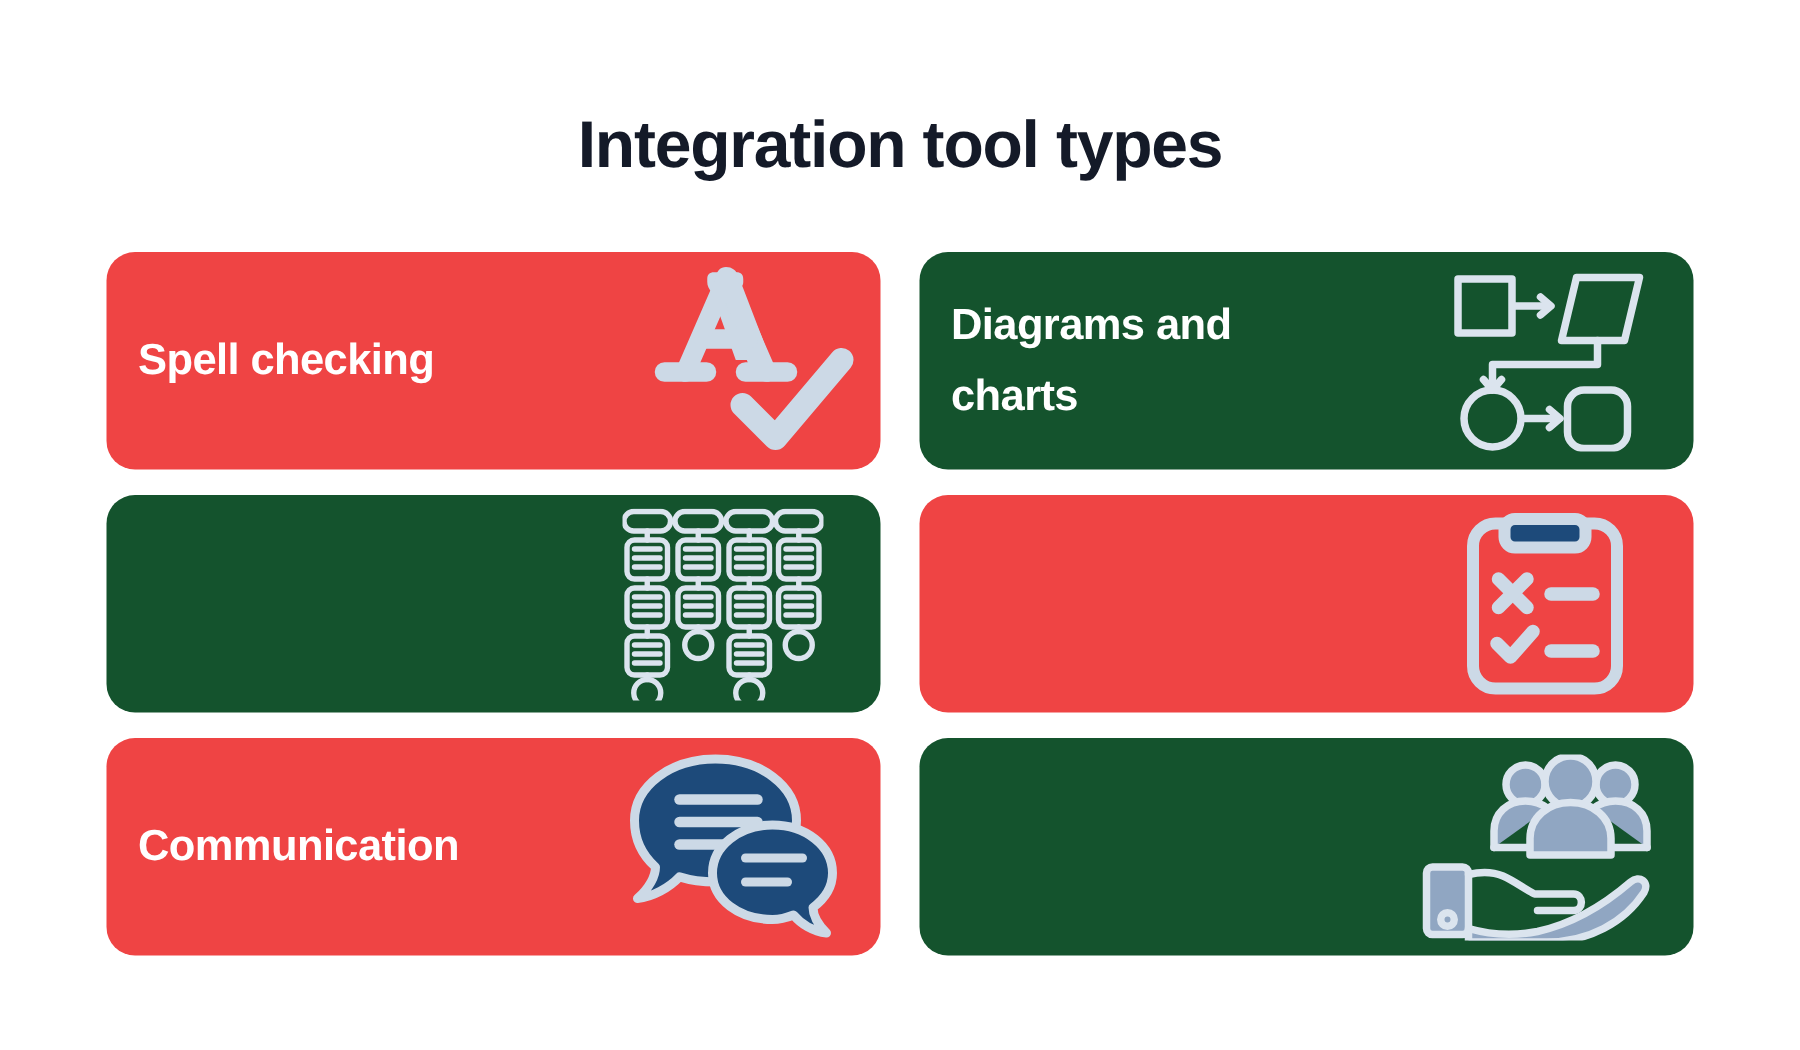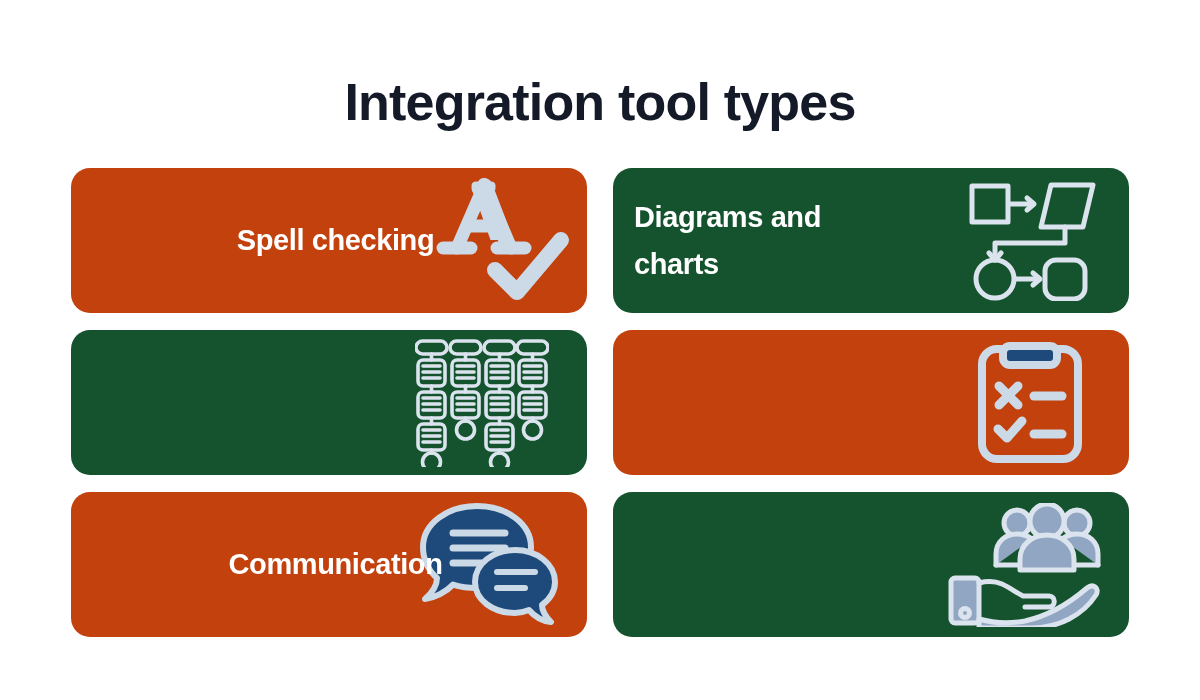--- a/index.html
+++ b/index.html
@@ -20,21 +20,21 @@
     height: 700px;
     position: relative;
     background: #ffffff;
   }
   .page-title {
     position: absolute;
     top: 72px;
     left: 0;
     width: 1200px;
     text-align: center;
-    font-size: 52px;
+    font-size: 44px;
     font-weight: bold;
     letter-spacing: -0.8px;
     color: #141a28;
     font-family: "Liberation Sans", sans-serif;
   }
   .grid {
     position: absolute;
     left: 71px;
     top: 168px;
     width: 1058px;
@@ -45,21 +45,21 @@
     row-gap: 17px;
   }
   .card {
     border-radius: 19px;
     position: relative;
     overflow: hidden;
     display: flex;
     align-items: center;
     box-sizing: border-box;
   }
-  .card.dark  { background: #c2410c; justify-content: center; }
+  .card.dark  { background: #ef4444; }
   .card.light { background: #14532d; }
 
   .card-label {
     position: relative;
     z-index: 2;
     padding-left: 21px;
     padding-right: 8px;
     color: #ffffff;
     font-size: 29px;
     font-weight: bold;

